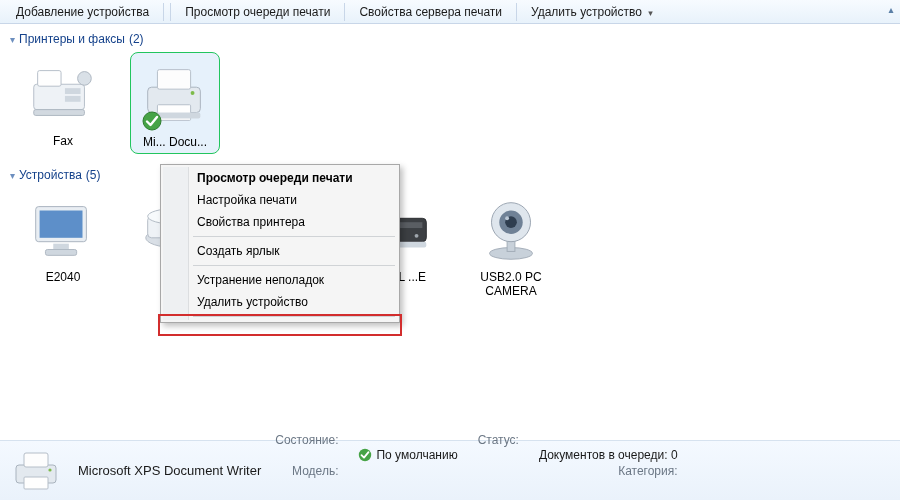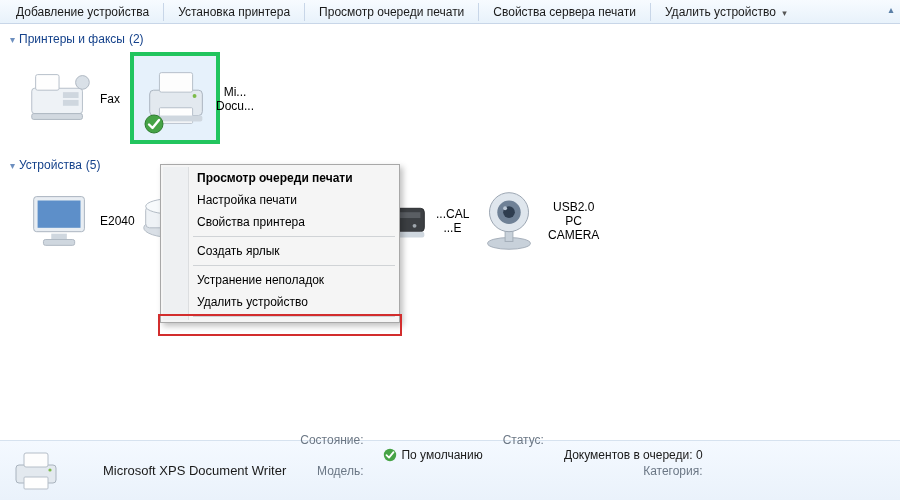--- a/index.html
+++ b/index.html
@@ -51,31 +51,31 @@
     color: #6d8fbf;
   }
   .icon-grid {
     display: flex;
     gap: 22px;
     padding: 2px 8px 10px 14px;
     flex-wrap: wrap;
   }
   .device {
     display: flex;
-    flex-direction: row;
+    flex-direction: column;
     align-items: center;
     width: 90px;
     padding: 4px;
     text-align: center;
     cursor: default;
   }
   .device.selected {
     background: #e6f1fb;
-    border: 4px solid #22c55e;
-    border-radius: 0;
+    border: 1px solid #22c55e;
+    border-radius: 8px;
   }
   .device .icon-box {
     width: 78px; height: 76px;
     display:flex; align-items:center; justify-content:center;
     position: relative;
   }
   .device .label {
     margin-top: 2px;
     line-height: 14px;
     max-width: 86px;
@@ -138,38 +138,37 @@
   }
   .statusbar .props {
     display:grid;
     grid-template-columns: auto auto auto auto;
     column-gap:20px;
     row-gap:2px;
     align-items:center;
   }
   .lbl { color:#6b7785; text-align:right; white-space:nowrap;}
   .val { color:#1a1a1a; white-space:nowrap; display:flex; align-items:center; gap:4px;margin-top:30px;}
-  .title-main { color:#1a1a1a; font-size:13px;margin-left:25px;}
+  .title-main { color:#1a1a1a; font-size:13px;}
   .ok-dot { width:14px; height:14px; }
   .toolbar-drop { font-size:9px; color:#555; margin-left:3px;}
   .scroll-affordance {
     position:absolute; right:2px; top:2px;
     width:14px; height:14px;
     display:flex; align-items:center; justify-content:center;
     color:#5a7fa6;
     font-size:10px;
   }
 </style>
 </head>
 <body>
 
 <div class="toolbar">
   <div class="toolbar-item">Добавление устройства</div>
   <div class="toolbar-sep"></div>
-  <div class="toolbar-item">Установка принтера</div>
   <div class="toolbar-sep"></div>
   <div class="toolbar-item">Просмотр очереди печати</div>
   <div class="toolbar-sep"></div>
   <div class="toolbar-item">Свойства сервера печати</div>
   <div class="toolbar-sep"></div>
   <div class="toolbar-item">
     <span>Удалить устройство</span>
     <span class="toolbar-drop">▾</span>
   </div>
   <div class="scroll-affordance">▴</div>

